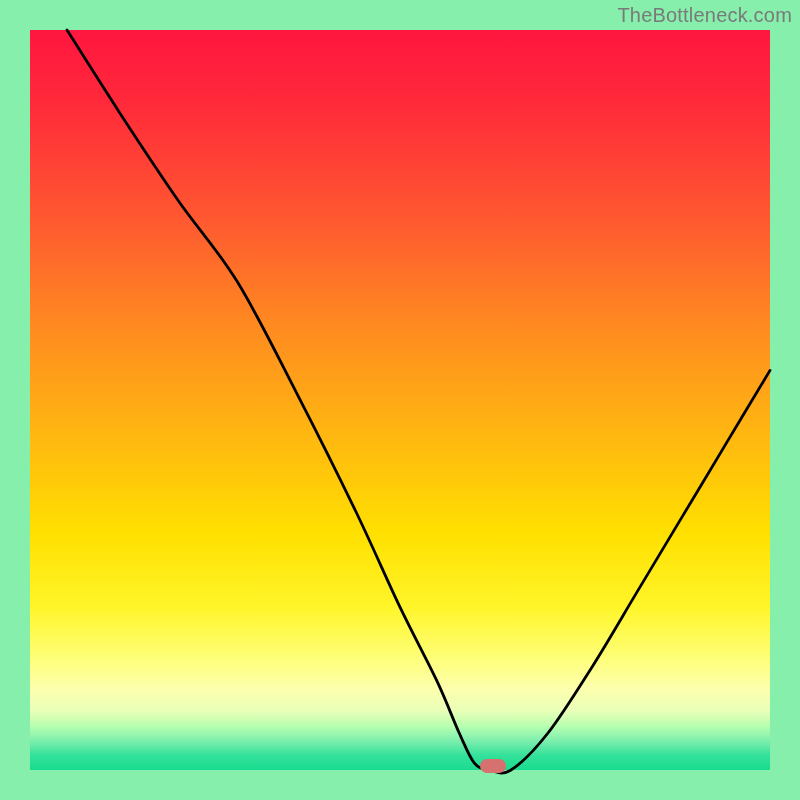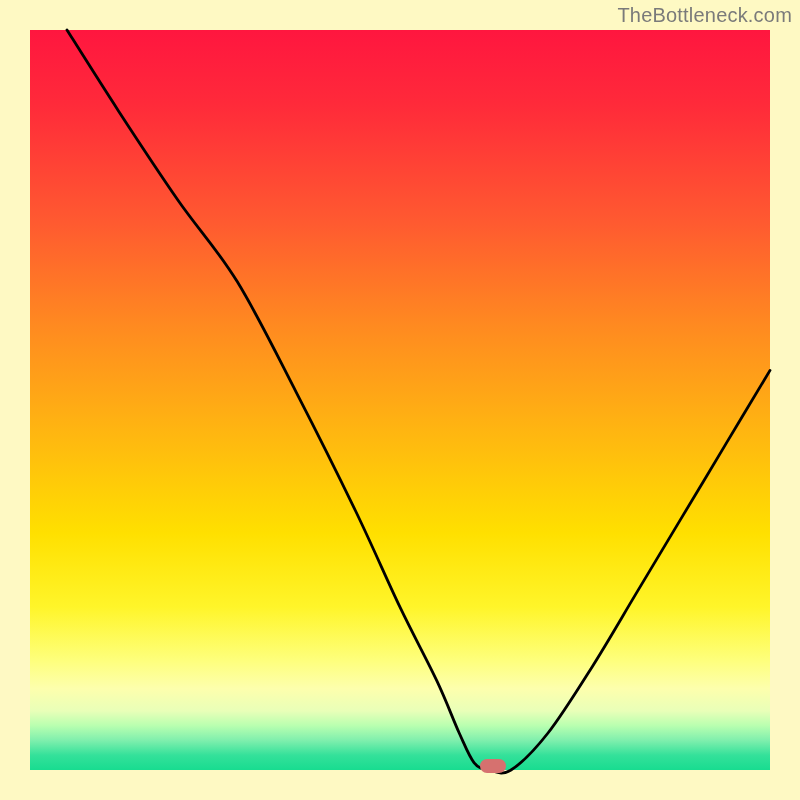--- a/index.html
+++ b/index.html
@@ -8,21 +8,21 @@
     width: 800px;
     height: 800px;
     background: #000;
     overflow: hidden;
     font-family: Arial, Helvetica, sans-serif;
   }
   .frame {
     position: relative;
     width: 800px;
     height: 800px;
-    background: #fef9c3;
+    background: #86efac;
   }
   .plot {
     position: absolute;
     left: 30px;
     top: 30px;
     width: 740px;
     height: 740px;
     
     background: linear-gradient(
       to bottom,

